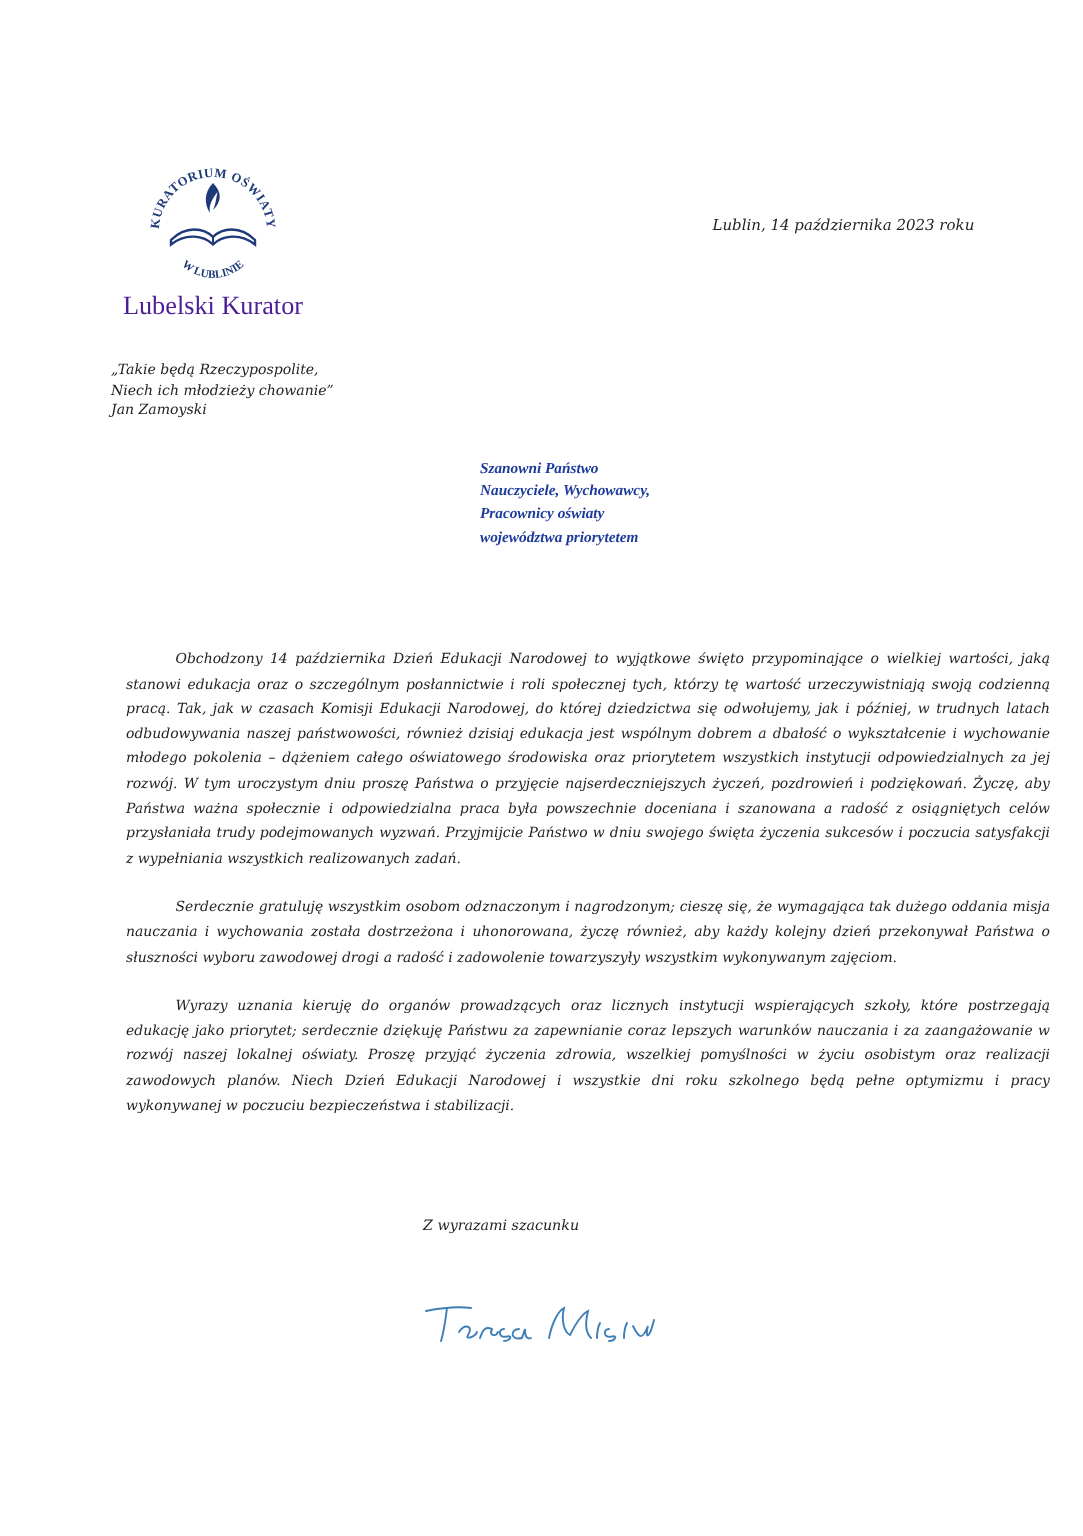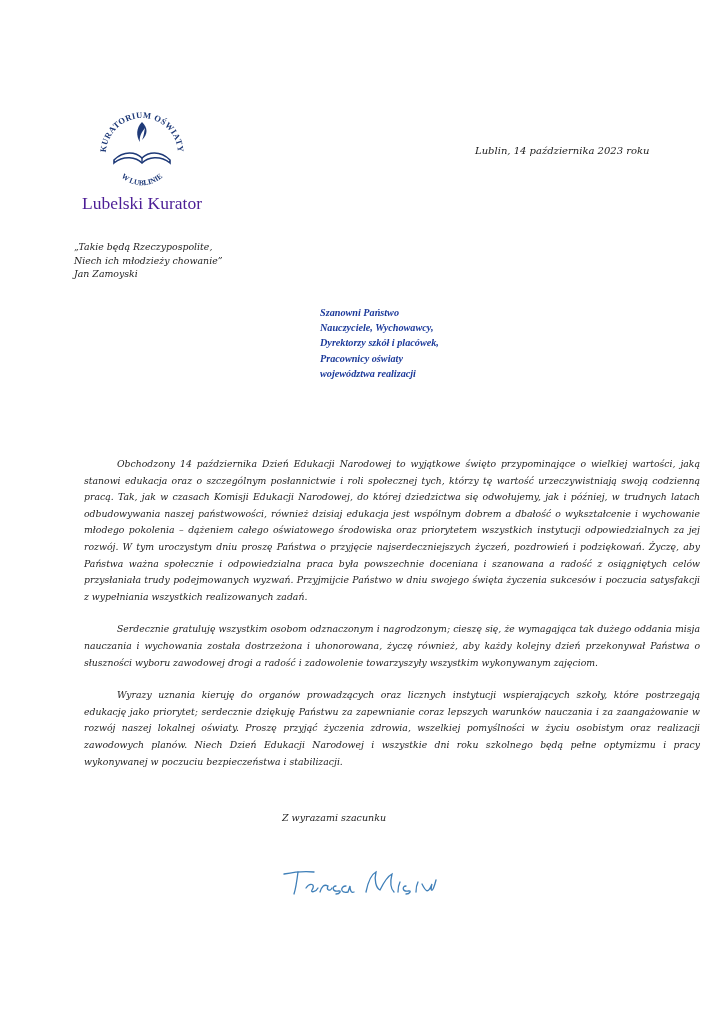--- a/index.html
+++ b/index.html
@@ -11,21 +11,21 @@
   .org-name { position: absolute; left: 62px; top: 193px; width: 160px; text-align: center;
     font-family: "Liberation Serif", serif; font-size: 17.5px; color: #4c1d95; line-height: 20px; }
   .motto { position: absolute; left: 74px; top: 240px; font-family: "DejaVu Serif", serif;
     font-style: italic; font-size: 9.4px; line-height: 13.5px; color: #222; }
   .date { position: absolute; left: 475px; top: 145px; font-family: "DejaVu Serif", serif;
     font-style: italic; font-size: 10px; color: #222; }
   .addressees { position: absolute; left: 320px; top: 305px; font-family: Liberation Serif, serif;
     font-style: italic; font-weight: bold; font-size: 10.2px; line-height: 15.2px; color: #1c3a9a; }
   .body-text { position: absolute; left: 84px; top: 432px; width: 616px;
     font-family: "DejaVu Serif", serif; font-style: italic; font-size: 9.3px; line-height: 16.6px;
-    color: #222; text-align: justify; margin-top: 24px; }
+    color: #222; text-align: justify; }
   .body-text p { margin: 0 0 16px 0; text-indent: 33px; }
   .closing { position: absolute; left: 282px; top: 812px; font-family: "DejaVu Serif", serif;
     font-style: italic; font-size: 9.5px; color: #222; text-align: center; }
   .closing div { height: 32px; }
   .signature { position: absolute; left: 280px; top: 866px; width: 160px; height: 32px; }
 </style>
 </head>
 <body>
 
 <div class="logo">
@@ -54,23 +54,22 @@
   <div>„Takie będą Rzeczypospolite,</div>
   <div>Niech ich młodzieży chowanie”</div>
   <div>Jan Zamoyski</div>
 </div>
 
 <div class="date">Lublin, 14 października 2023 roku</div>
 
 <div class="addressees">
   <div>Szanowni Państwo</div>
   <div>Nauczyciele, Wychowawcy,</div>
-  <div>Dyrektorzy szkół i placówek,</div>
   <div>Pracownicy oświaty</div>
-  <div>województwa realizacji</div>
+  <div>województwa priorytetem</div>
 </div>
 
 <div class="body-text">
   <p>Obchodzony 14 października Dzień Edukacji Narodowej to wyjątkowe święto przypominające o wielkiej wartości, jaką stanowi edukacja oraz o szczególnym posłannictwie i roli społecznej tych, którzy tę wartość urzeczywistniają swoją codzienną pracą. Tak, jak w czasach Komisji Edukacji Narodowej, do której dziedzictwa się odwołujemy, jak i później, w trudnych latach odbudowywania naszej państwowości, również dzisiaj edukacja jest wspólnym dobrem a dbałość o wykształcenie i wychowanie młodego pokolenia – dążeniem całego oświatowego środowiska oraz priorytetem wszystkich instytucji odpowiedzialnych za jej rozwój. W tym uroczystym dniu proszę Państwa o przyjęcie najserdeczniejszych życzeń, pozdrowień i podziękowań. Życzę, aby Państwa ważna społecznie i odpowiedzialna praca była powszechnie doceniana i szanowana a radość z osiągniętych celów przysłaniała trudy podejmowanych wyzwań. Przyjmijcie Państwo w dniu swojego święta życzenia sukcesów i poczucia satysfakcji z wypełniania wszystkich realizowanych zadań.</p>
   <p>Serdecznie gratuluję wszystkim osobom odznaczonym i nagrodzonym; cieszę się, że wymagająca tak dużego oddania misja nauczania i wychowania została dostrzeżona i uhonorowana, życzę również, aby każdy kolejny dzień przekonywał Państwa o słuszności wyboru zawodowej drogi a radość i zadowolenie towarzyszyły wszystkim wykonywanym zajęciom.</p>
   <p>Wyrazy uznania kieruję do organów prowadzących oraz licznych instytucji wspierających szkoły, które postrzegają edukację jako priorytet; serdecznie dziękuję Państwu za zapewnianie coraz lepszych warunków nauczania i za zaangażowanie w rozwój naszej lokalnej oświaty. Proszę przyjąć życzenia zdrowia, wszelkiej pomyślności w życiu osobistym oraz realizacji zawodowych planów. Niech Dzień Edukacji Narodowej i wszystkie dni roku szkolnego będą pełne optymizmu i pracy wykonywanej w poczuciu bezpieczeństwa i stabilizacji.</p>
 </div>
 
 <div class="closing">
   <div>Z wyrazami szacunku</div>

